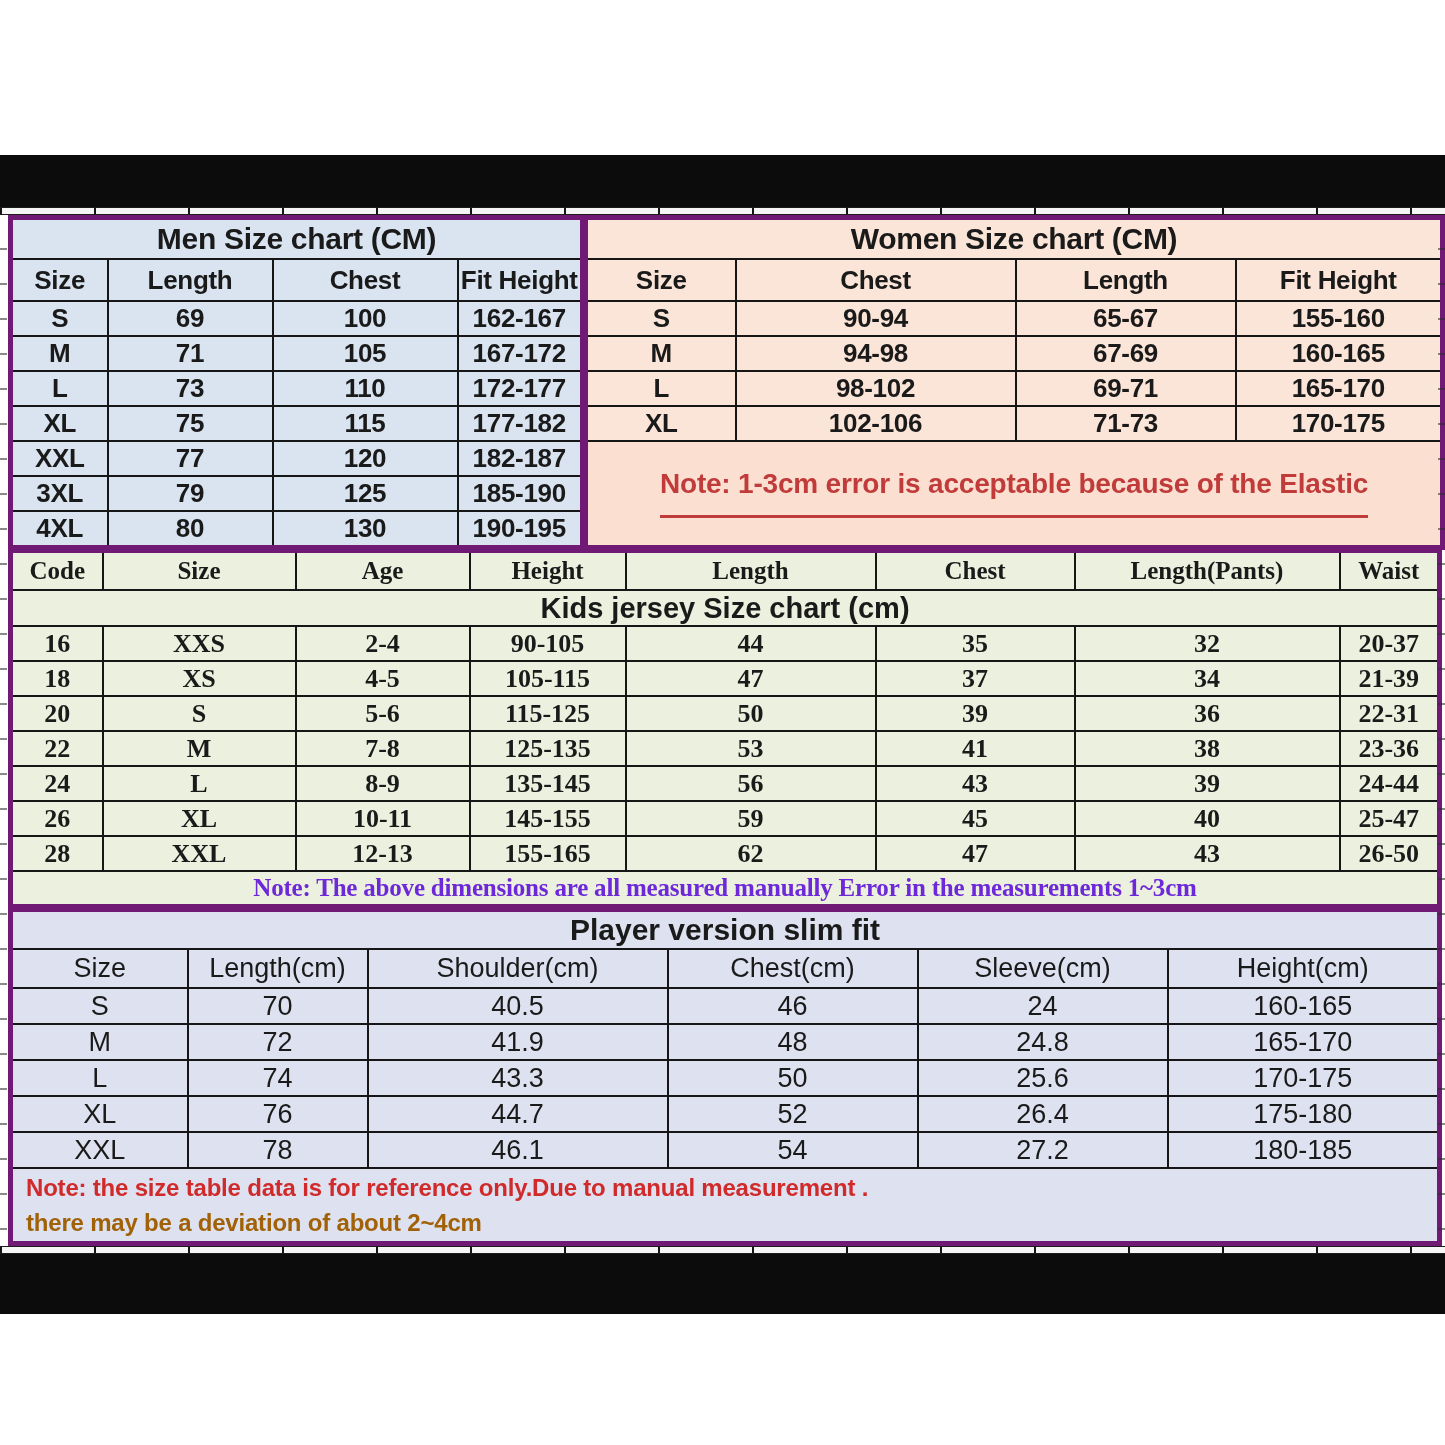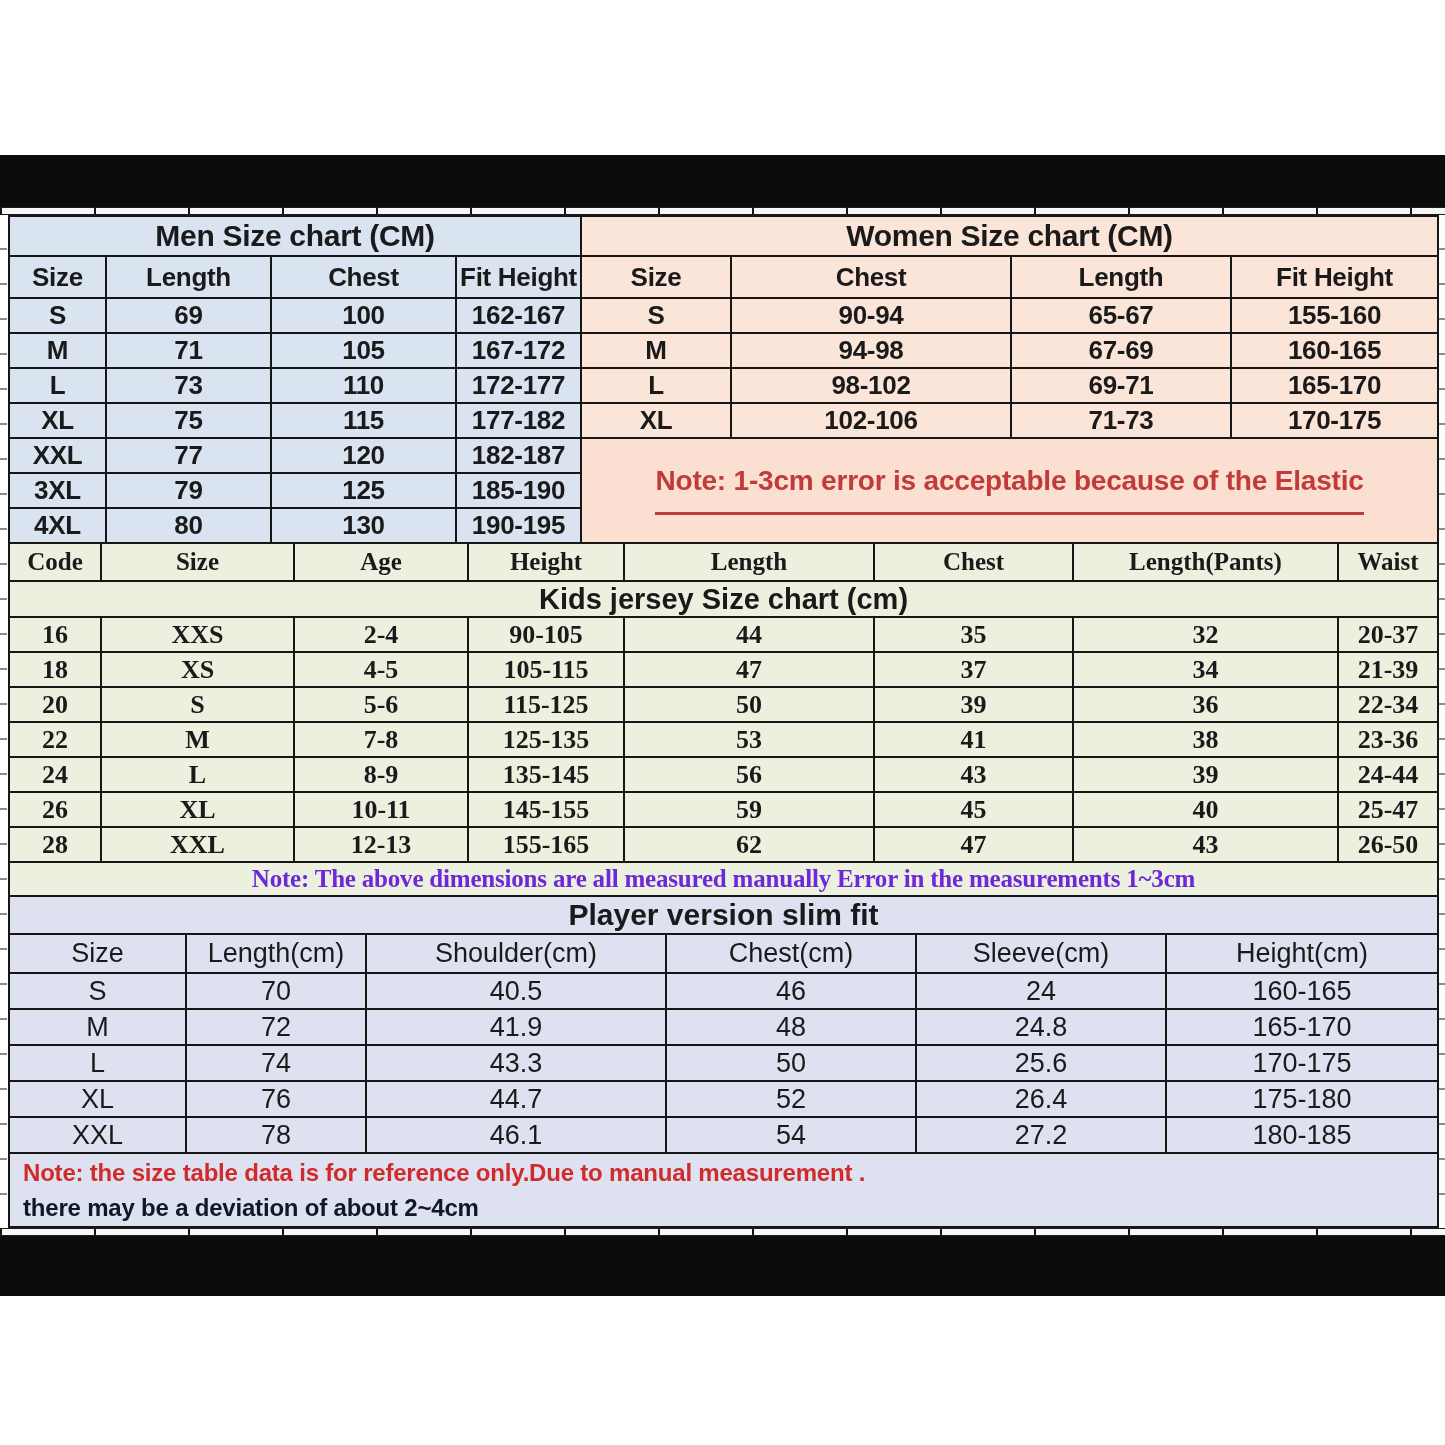--- a/index.html
+++ b/index.html
@@ -19,21 +19,21 @@
   }
   .content{position:relative;margin:0 8px;width:1429px;}
   .content::before,.content::after{
     content:"";position:absolute;top:0;bottom:0;width:7px;
     background:repeating-linear-gradient(180deg,transparent 0 33px,#2a2a2a 33px 35px);
     opacity:.55;
   }
   .content::before{left:-8px;}
   .content::after{right:-8px;}
 
-  table.sizes{border-collapse:collapse;table-layout:fixed;border:2px solid #701a75;}
+  table.sizes{border-collapse:collapse;table-layout:fixed;border:5px solid #701a75;}
   table.sizes td,table.sizes th{
     border:2px solid #161616;text-align:center;vertical-align:middle;
     padding:0;white-space:nowrap;overflow:hidden;
   }
   .mw-row{display:flex;align-items:stretch;}
   .tbl-wrap{flex:0 0 auto;}
 
   
   #men-table{width:572px;}
   #women-table{width:857px;margin-left:-2px;}
@@ -260,21 +260,21 @@
         </tr>
 
         <tr>
           <td>20</td>
           <td>S</td>
           <td>5-6</td>
           <td>115-125</td>
           <td>50</td>
           <td>39</td>
           <td>36</td>
-          <td>22-34</td>
+          <td>22-31</td>
         </tr>
 
         <tr>
           <td>22</td>
           <td>M</td>
           <td>7-8</td>
           <td>125-135</td>
           <td>53</td>
           <td>41</td>
           <td>38</td>
@@ -389,21 +389,21 @@
           <td>46.1</td>
           <td>54</td>
           <td>27.2</td>
           <td>180-185</td>
         </tr>
       </tbody>
     <tbody>
       <tr>
         <td colspan="6" class="player-note-cell">
           <div class="player-note-line" style="color: rgb(208, 42, 42);">Note:  the size table data is for reference only.Due to manual measurement .</div>
-          <div class="player-note-line" style="color: #0f172a;">there may be a deviation of about 2~4cm</div>
+          <div class="player-note-line" style="color: #a16207;">there may be a deviation of about 2~4cm</div>
         </td>
       </tr>
     </tbody>
   </table>
 
 </div>
 
 <div class="tick-strip"></div>
 <div class="black-bar bottom" style="background-color: rgb(12, 12, 12);"></div>
 

